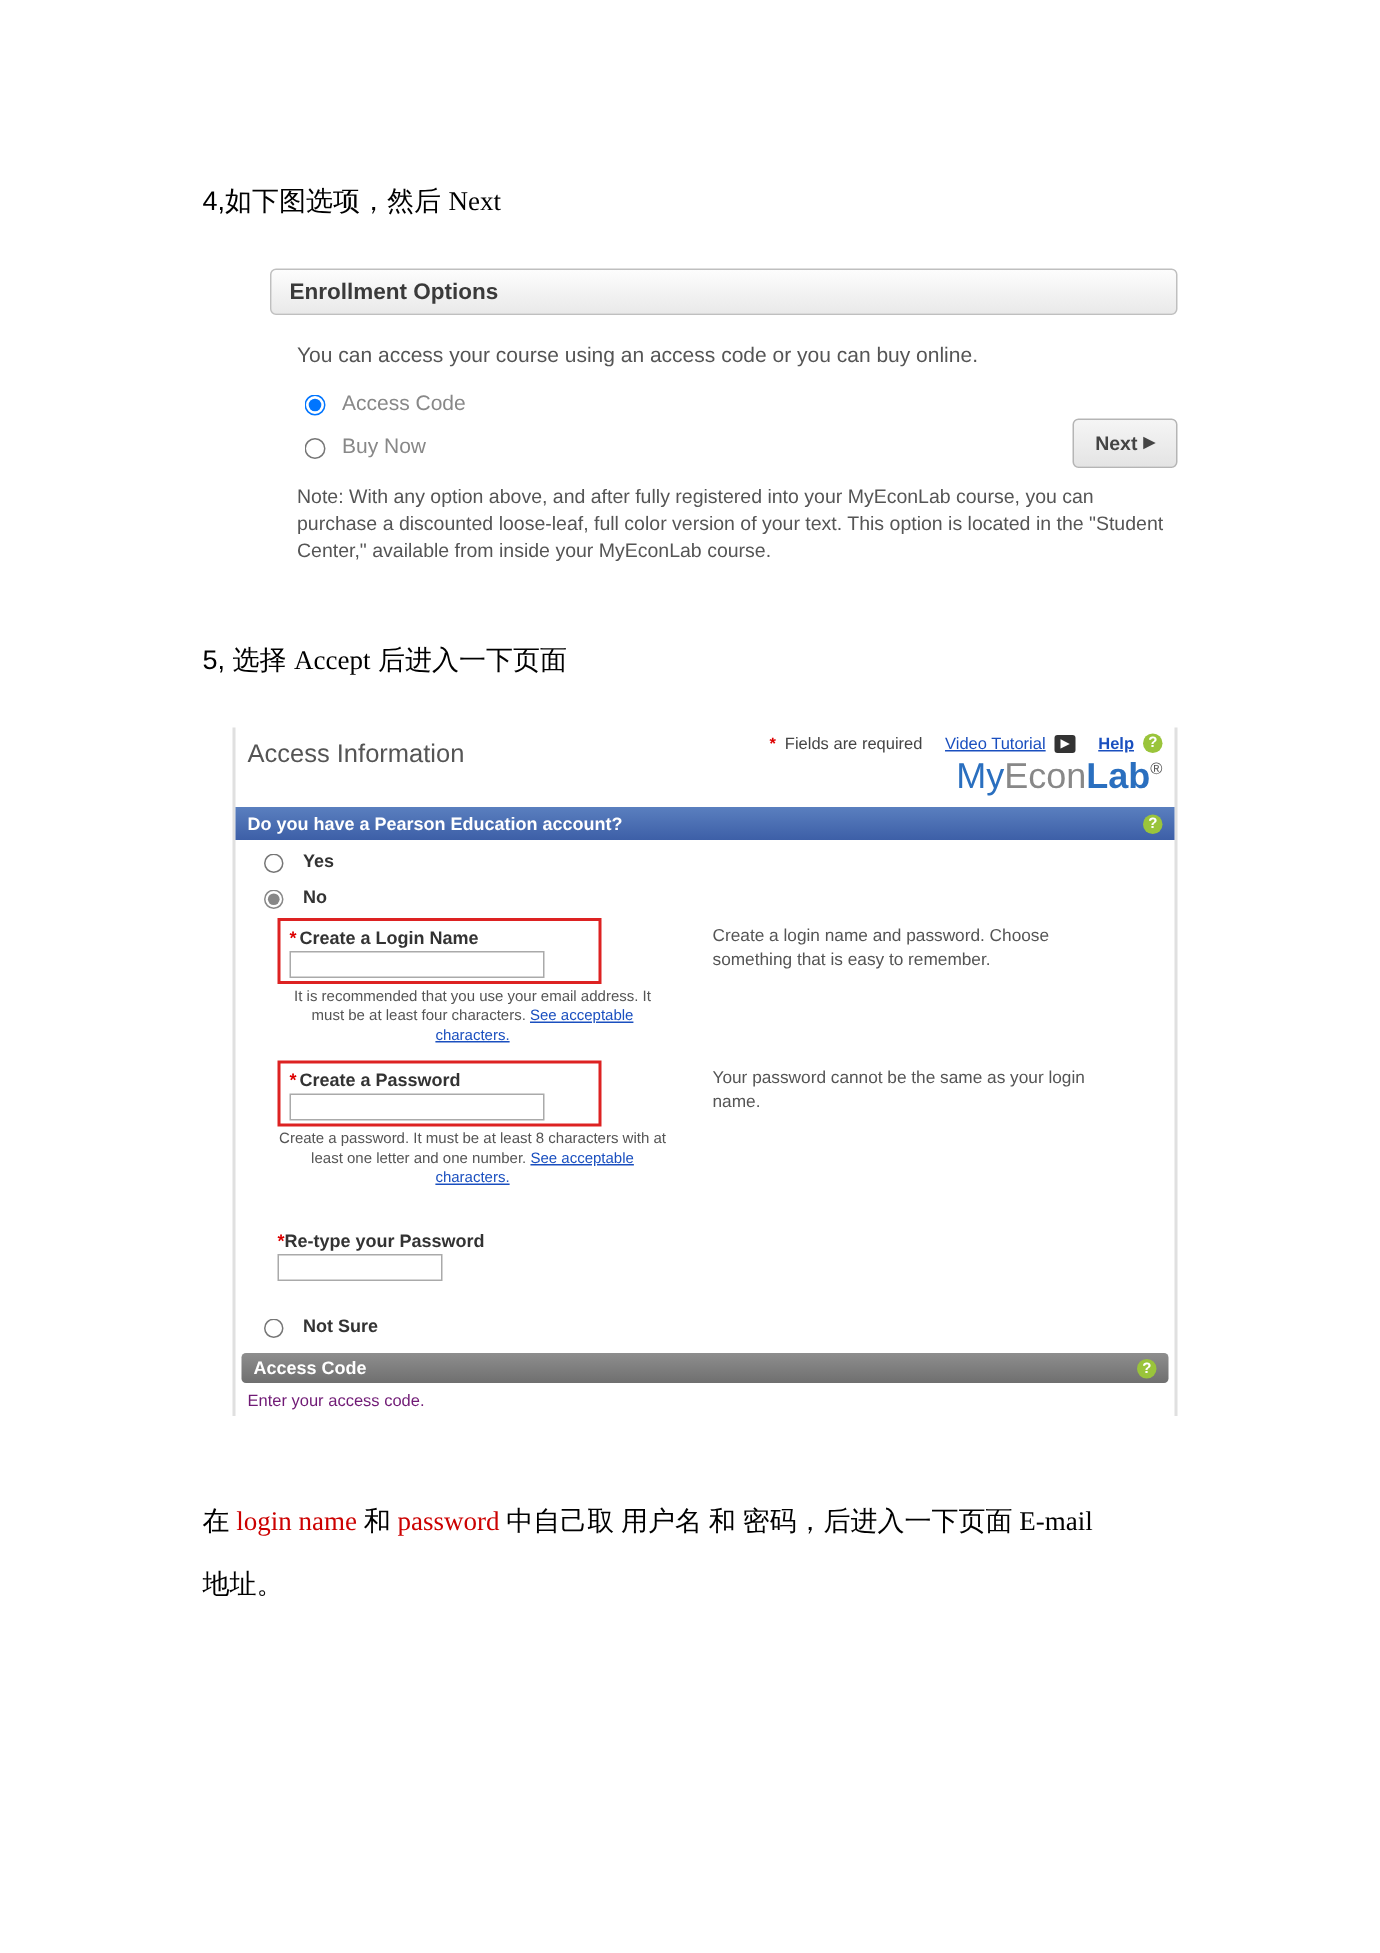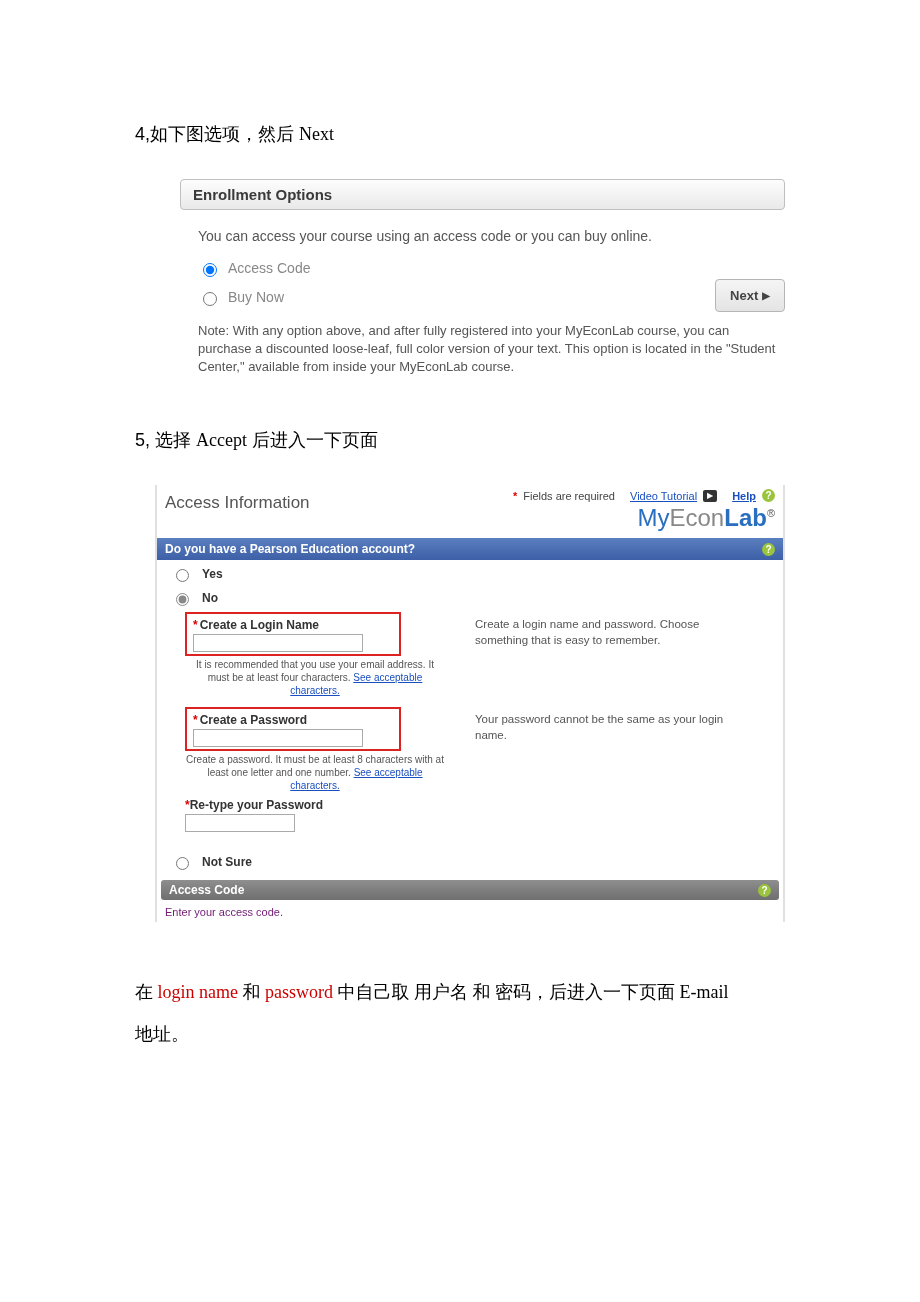--- a/index.html
+++ b/index.html
@@ -232,21 +232,21 @@
     font-size: 11.5px;
     color: #555;
     padding-top: 8px;
     width: 250px;
     line-height: 1.4;
   }
   .retype-label {
     font-size: 12px;
     font-weight: bold;
     color: #333;
-    margin-top: 0;
+    margin-top: 22px;
   }
   .retype-input {
     width: 110px;
     border: 1px solid #aaa;
     height: 18px;
     margin-top: 2px;
     box-sizing: border-box;
   }
   .grey-bar {
     background: linear-gradient(to bottom, #8e8e8e, #6f6f6f);

